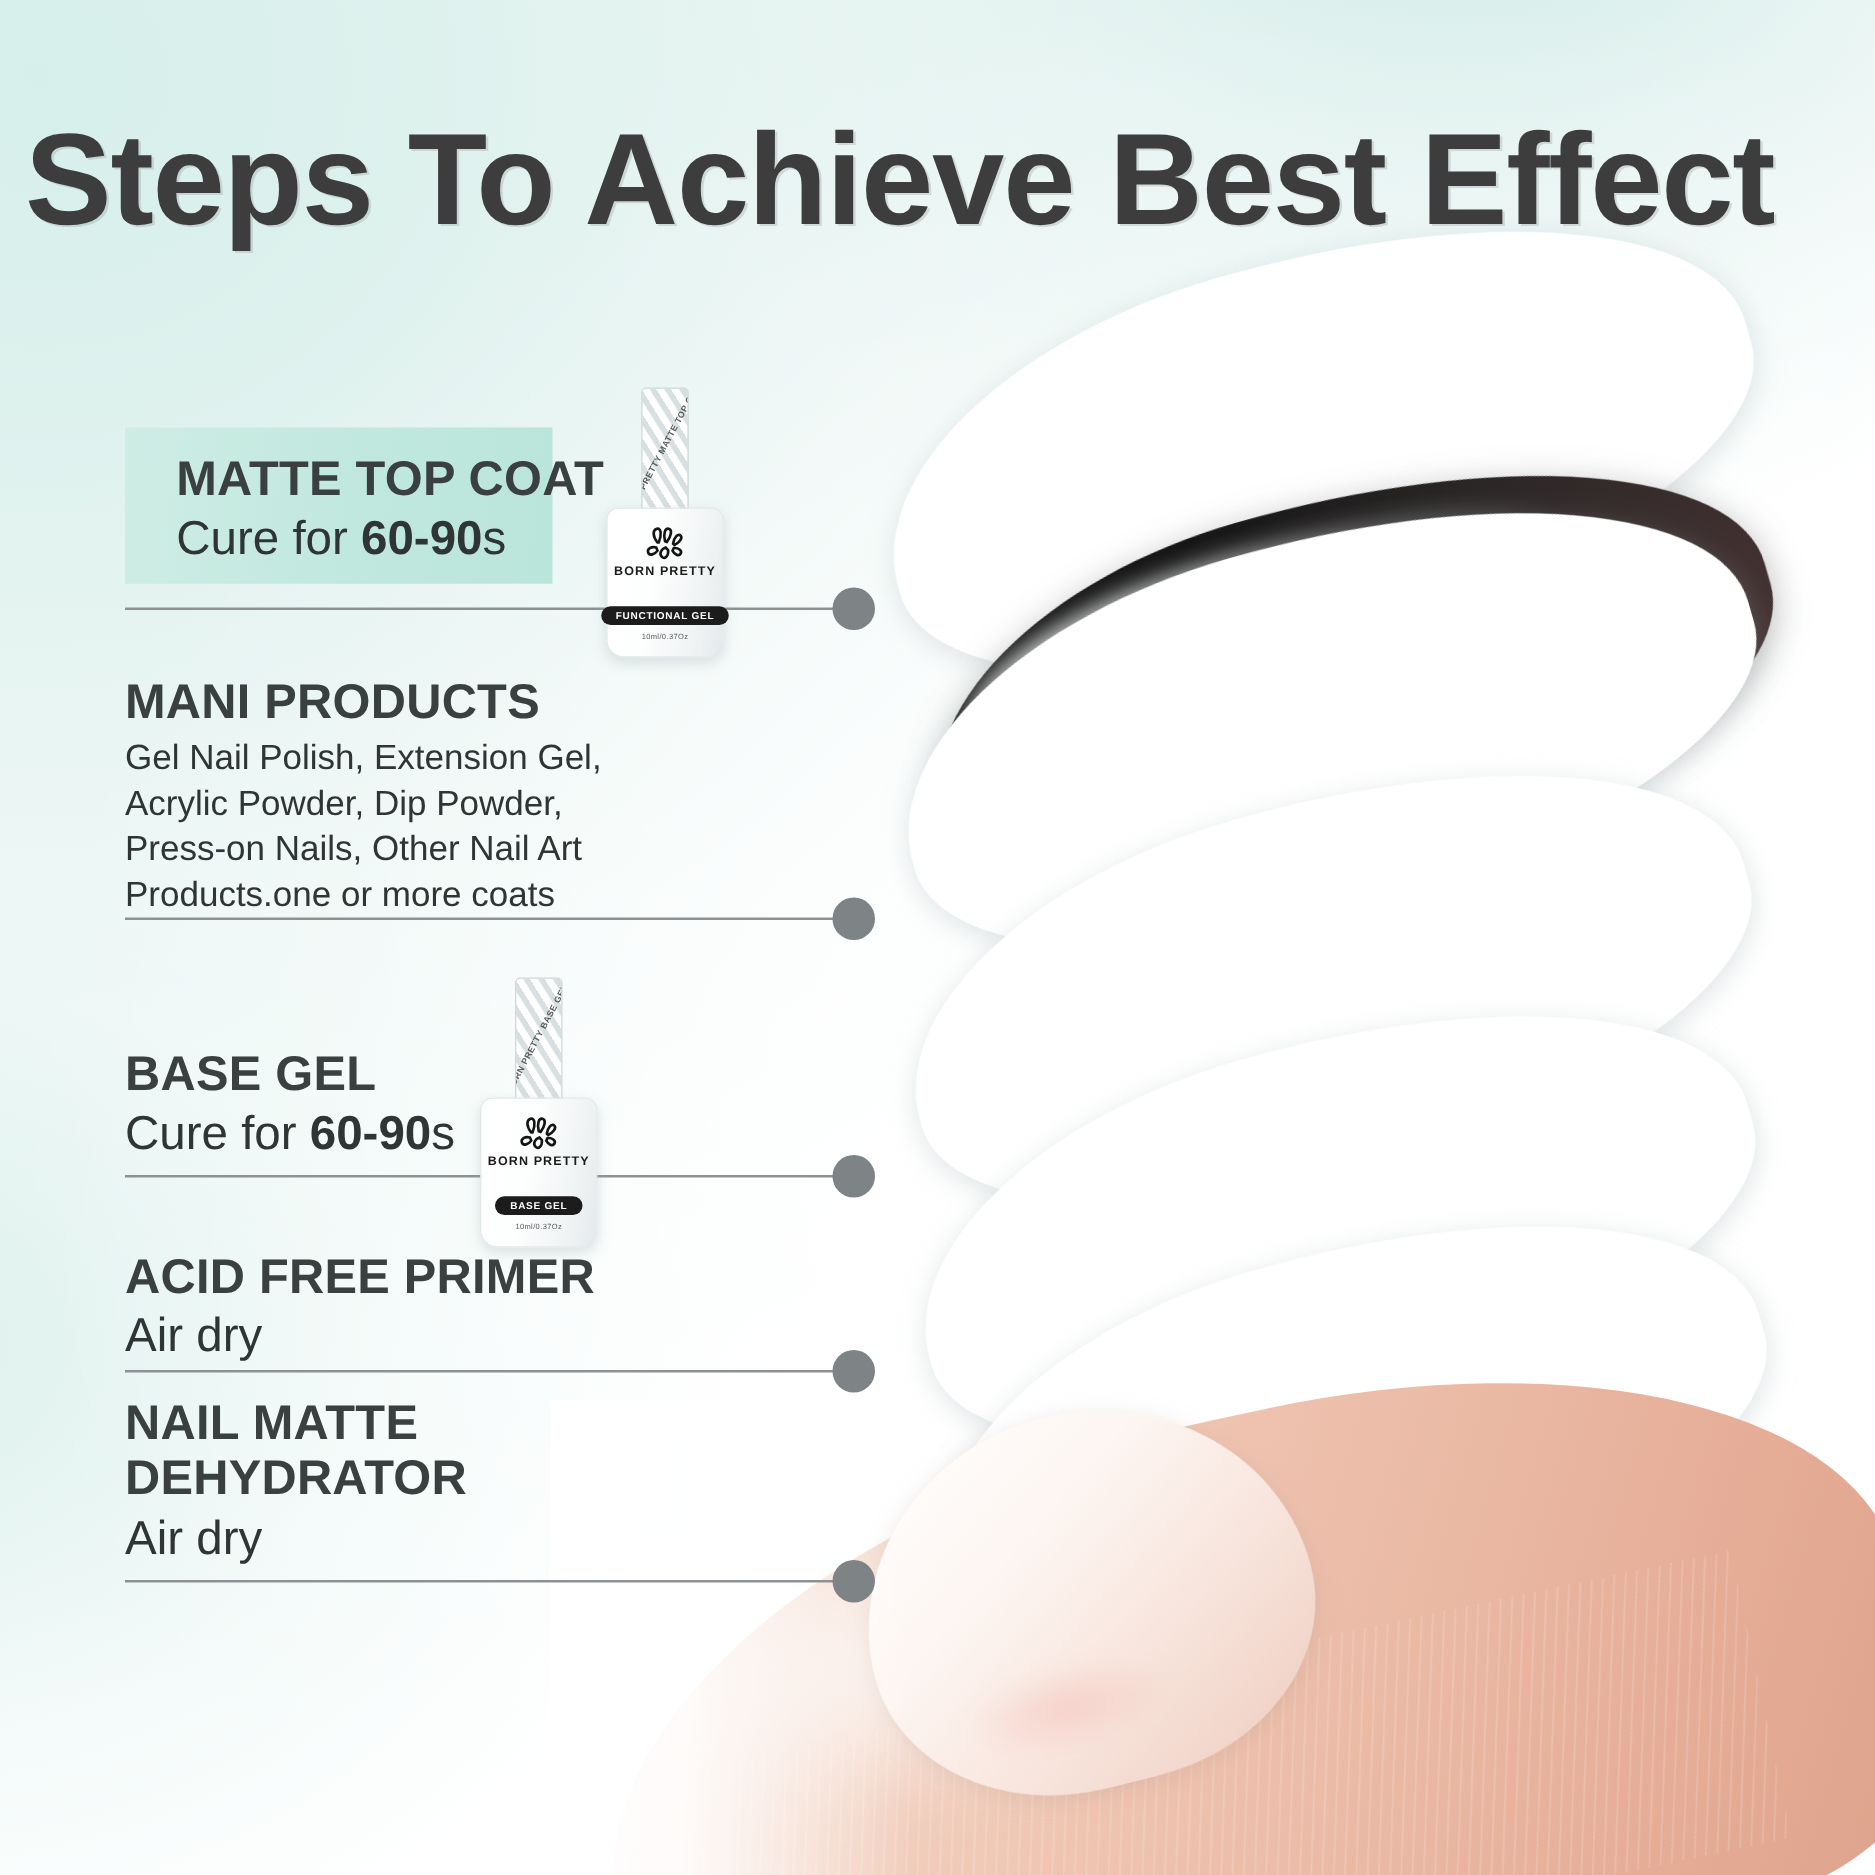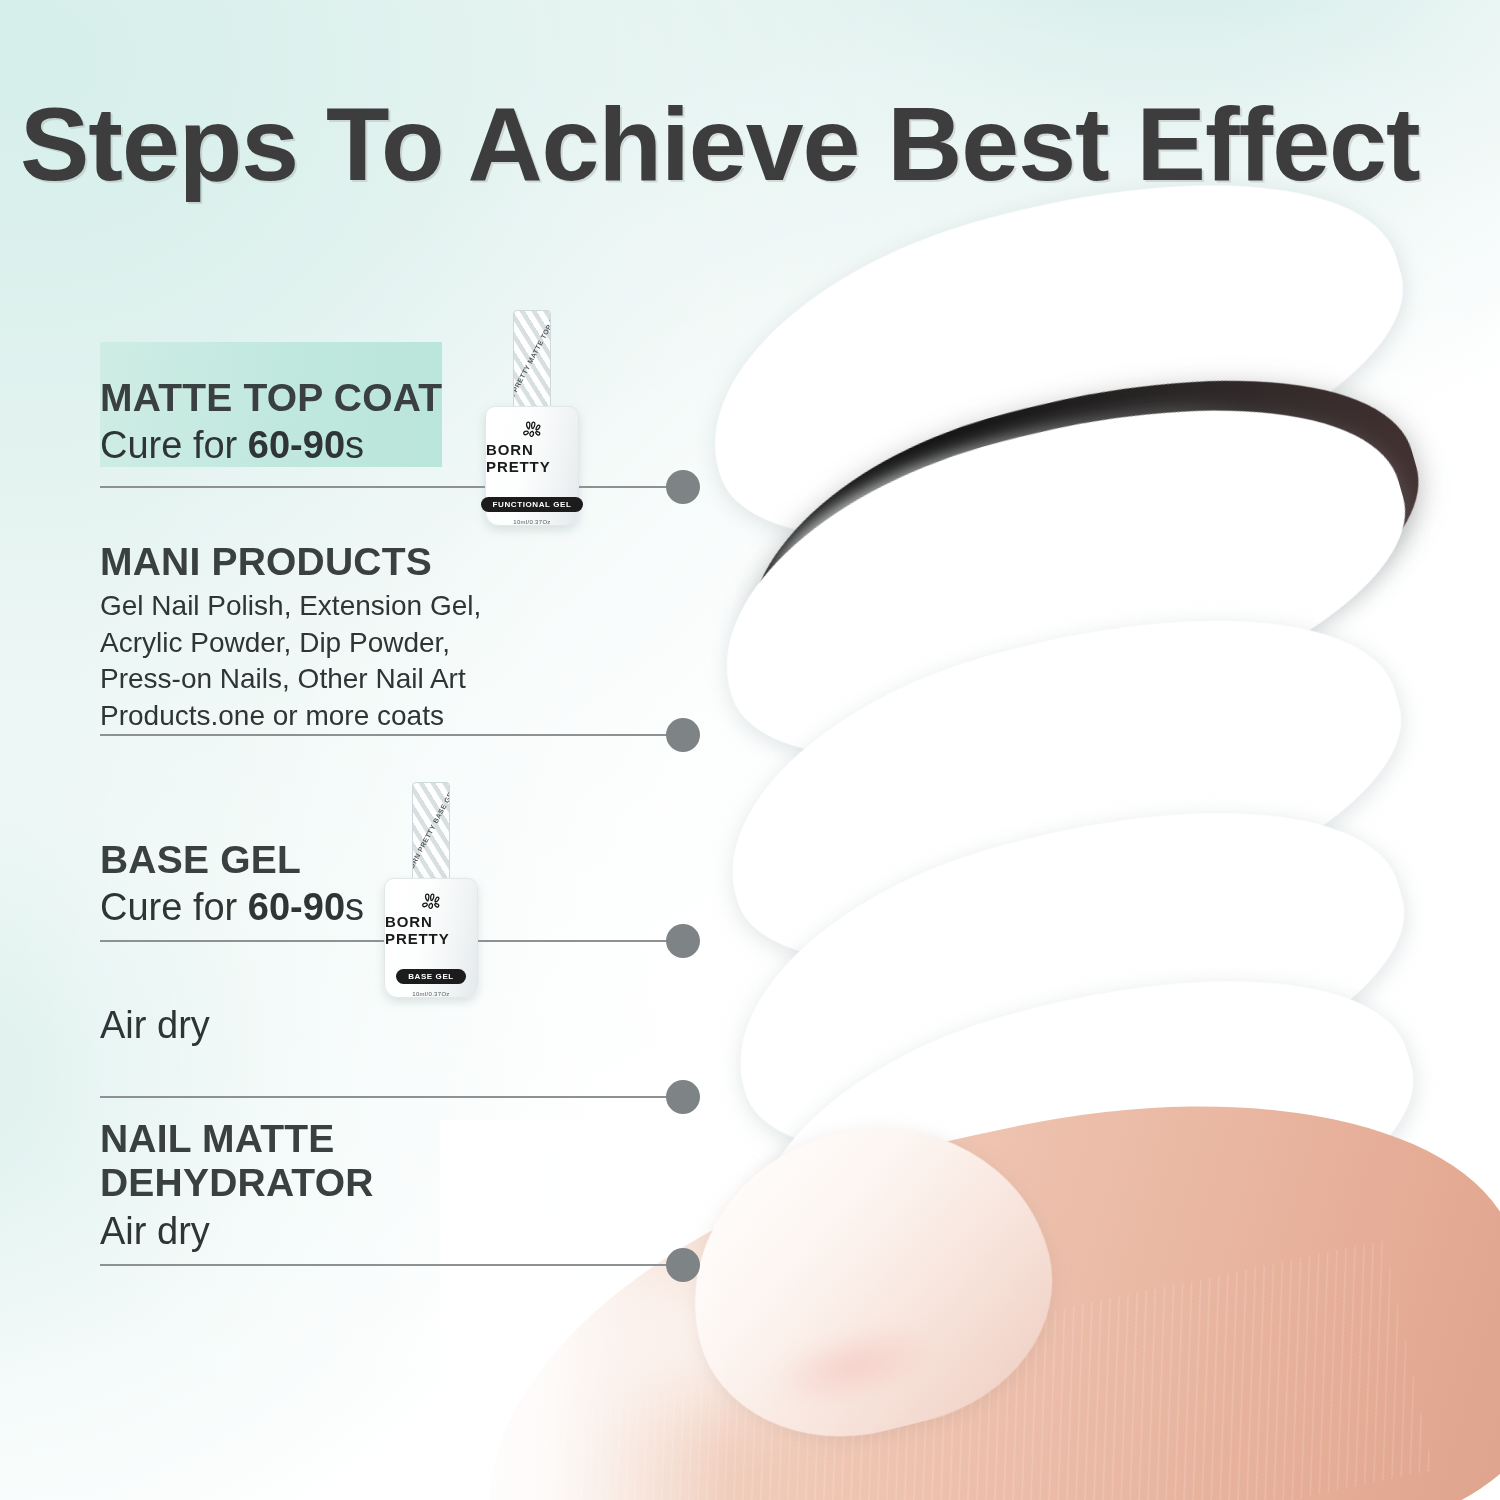--- a/index.html
+++ b/index.html
@@ -285,21 +285,21 @@
     box-shadow: 0 4px 10px rgba(160,175,178,0.35);
     display: flex;
     flex-direction: column;
     align-items: center;
     justify-content: flex-start;
     padding-top: 14px;
     box-sizing: border-box;
   }
   .logo-mark { width: 40px; height: 28px; }
   .brand-name {
-    font-size: 15px;
+    font-size: 10px;
     font-weight: 700;
     letter-spacing: 0.9px;
     color: #1b1b1b;
     margin-top: 3px;
   }
   .prod-pill {
     margin-top: 22px;
     background: #1c1c1c;
     color: #ffffff;
     font-size: 8px;
@@ -339,39 +339,40 @@
   <div class="natural-nail"></div>
   <div class="nail-cuticle"></div>
   <div class="finger-fade-l"></div>
 
   <div class="title">Steps To Achieve Best Effect</div>
 
   <div class="highlight-box"></div>
 
   <div class="steps">
 
-    <div class="step" style="top:376px;">
+    <div class="step" style="top:362px;padding-left:41px;">
       <div class="step-heading">MATTE TOP COAT</div>
       <div class="step-sub"><span>Cure for </span><b>60-90</b><span>s</span></div>
     </div>
 
     <div class="step" style="top:540px;">
       <div class="step-heading">MANI PRODUCTS</div>
       <div class="step-desc">Gel Nail Polish, Extension Gel,
 Acrylic Powder, Dip Powder,
 Press-on Nails, Other Nail Art
 Products.one or more coats</div>
     </div>
 
     <div class="step" style="top:838px;">
       <div class="step-heading">BASE GEL</div>
       <div class="step-sub"><span>Cure for </span><b>60-90</b><span>s</span></div>
     </div>
 
     <div class="step" style="top:1000px;">
+      <div class="step-heading">ACID FREE PRIMER</div>
       <div class="step-sub">Air dry</div>
     </div>
 
     <div class="step" style="top:1117px;">
       <div class="step-heading">NAIL MATTE
 DEHYDRATOR</div>
       <div class="step-sub">Air dry</div>
     </div>
   </div>
 

